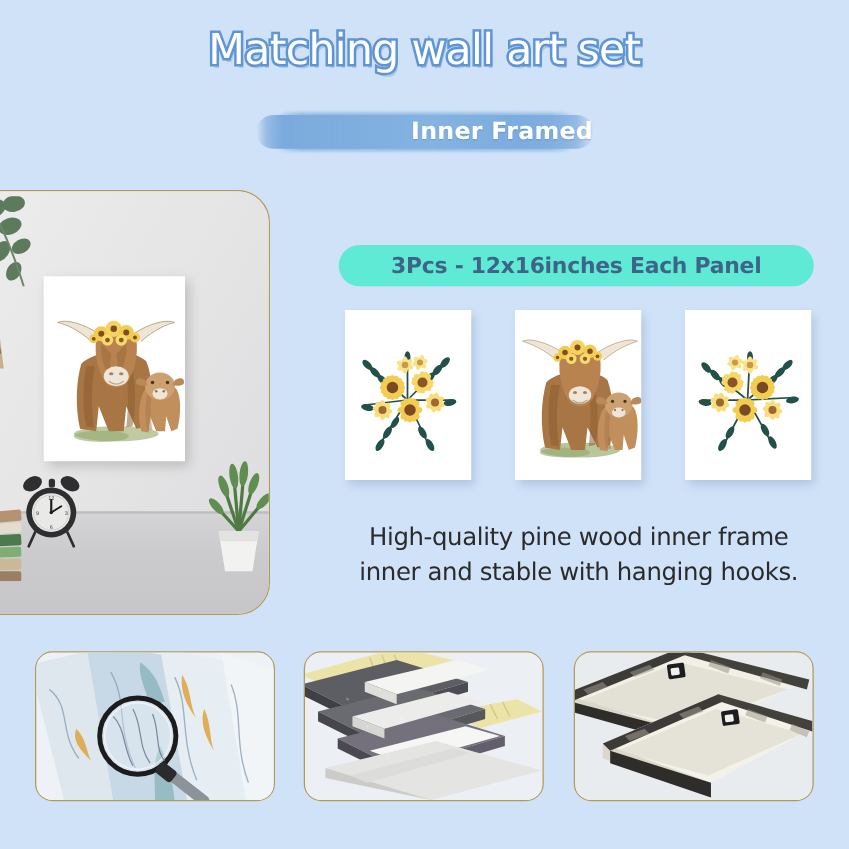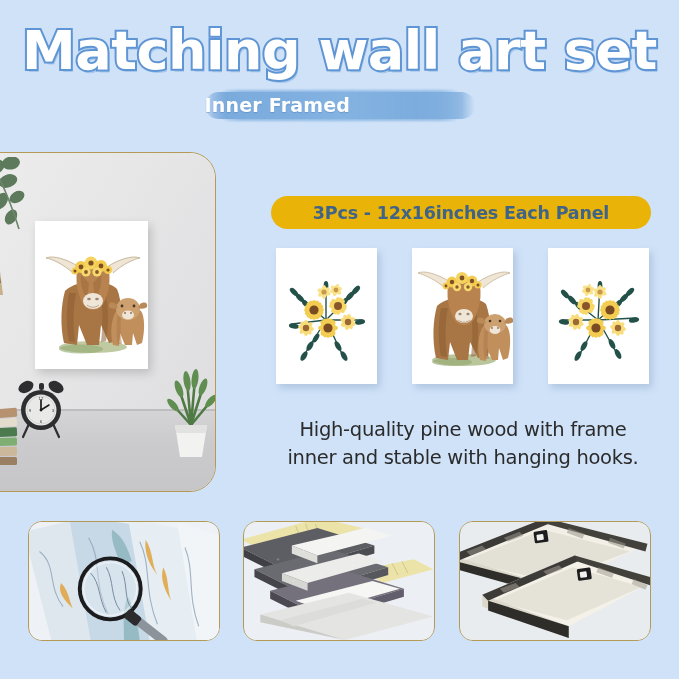--- a/index.html
+++ b/index.html
@@ -11,39 +11,39 @@
   body { background: #cfe2f8; position: relative; }
 
   
   .header {
     position: absolute; left: 0; top: 0; width: 679px; height: 140px;
   }
   .main-title {
     position: absolute; left: 0; top: 22px; width: 679px;
     text-align: center;
     font-family: "DejaVu Sans", sans-serif;
-    font-size: 54px; font-weight: 700;
+    font-size: 34px; font-weight: 400;
     letter-spacing: -0.5px;
     color: #ffffff;
     -webkit-text-stroke: 4px #5f95d4;
     paint-order: stroke fill;
     text-shadow:
        0 0 0 #5f95d4,
        2px 3px 0 rgba(95,149,212,0.35);
     line-height: 1.08;
     white-space: nowrap;
   }
   .subtitle-wrap {
     position: absolute; left: 0; top: 88px; width: 679px; height: 34px;
     display: flex; align-items: center; justify-content: center;
   }
   .subtitle-brush {
     position: relative;
     width: 270px; height: 31px;
-    display: flex; align-items: center; justify-content: flex-start;
+    display: flex; align-items: center; justify-content: flex-end;
   }
   .subtitle-brush::before {
     content: "";
     position: absolute; left: 0; top: 2px; width: 270px; height: 27px;
     background:
       linear-gradient(90deg,
         rgba(110,160,214,0) 0%,
         rgba(110,160,214,0.55) 3%,
         #78a9dc 8%,
         #6fa2d8 30%,
@@ -113,21 +113,21 @@
   .clock { position: absolute; left: 22px; top: 222px; width: 52px; height: 64px; }
   
   .books { position: absolute; left: -8px; top: 250px; width: 36px; height: 62px; }
   
   .pencil { position: absolute; left: -4px; top: 116px; width: 18px; height: 26px; }
 
   
   .badge-pill {
     position: absolute; left: 271px; top: 196px;
     width: 380px; height: 33px;
-    background: #eab308;
+    background: #5eead4;
     border-radius: 17px;
     display: flex; align-items: center; justify-content: center;
   }
   .badge-text {
     color: #3f6487; font-size: 17.5px; font-weight: 600;
     font-family: "DejaVu Sans", sans-serif;
     letter-spacing: -0.2px; white-space: nowrap;
   }
 
   
@@ -561,21 +561,21 @@
             <ellipse rx="2.6" ry="6.4" transform="rotate(130)"></ellipse>
           </g>
           <circle r="2.4" fill="#c79a4b"></circle>
         </g>
       </g>
     </svg>
   </div>
 </div>
 
 <div class="description">
-  <div>High-quality pine wood with frame</div>
+  <div>High-quality pine wood inner frame</div>
   <div>inner and stable with hanging hooks.</div>
 </div>
 
 <div class="thumb t1">
   <svg viewBox="0 0 192 120">
     <rect width="192" height="120" fill="#eef2f6"></rect>
     <g>
       <path d="M-6 10 L62 -6 L96 120 L22 120 Z" fill="#dfe7ee"></path>
       <path d="M40 -6 L104 2 L128 120 L62 120 Z" fill="#c7d8e6"></path>
       <path d="M100 -4 L160 8 L176 120 L122 120 Z" fill="#e6eef3"></path>

